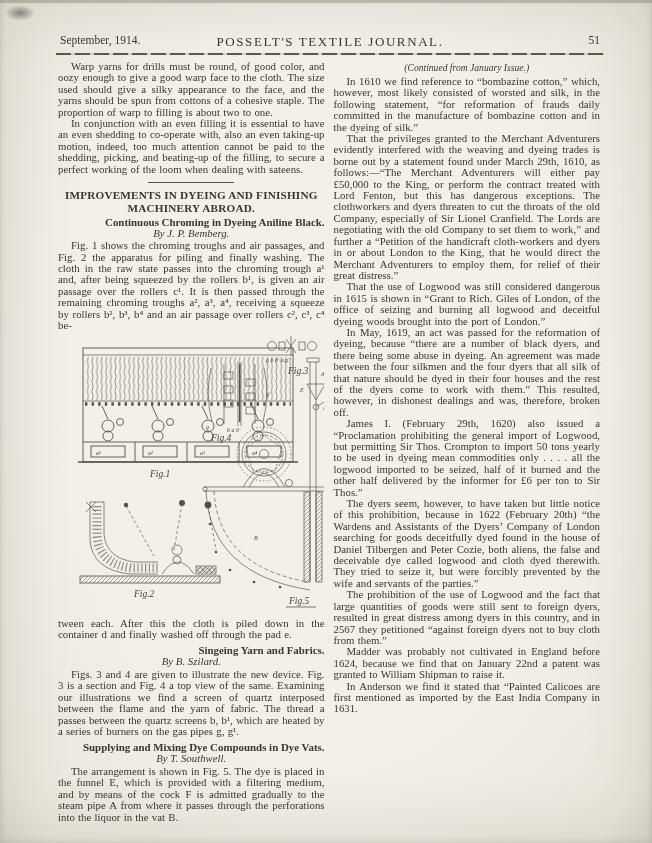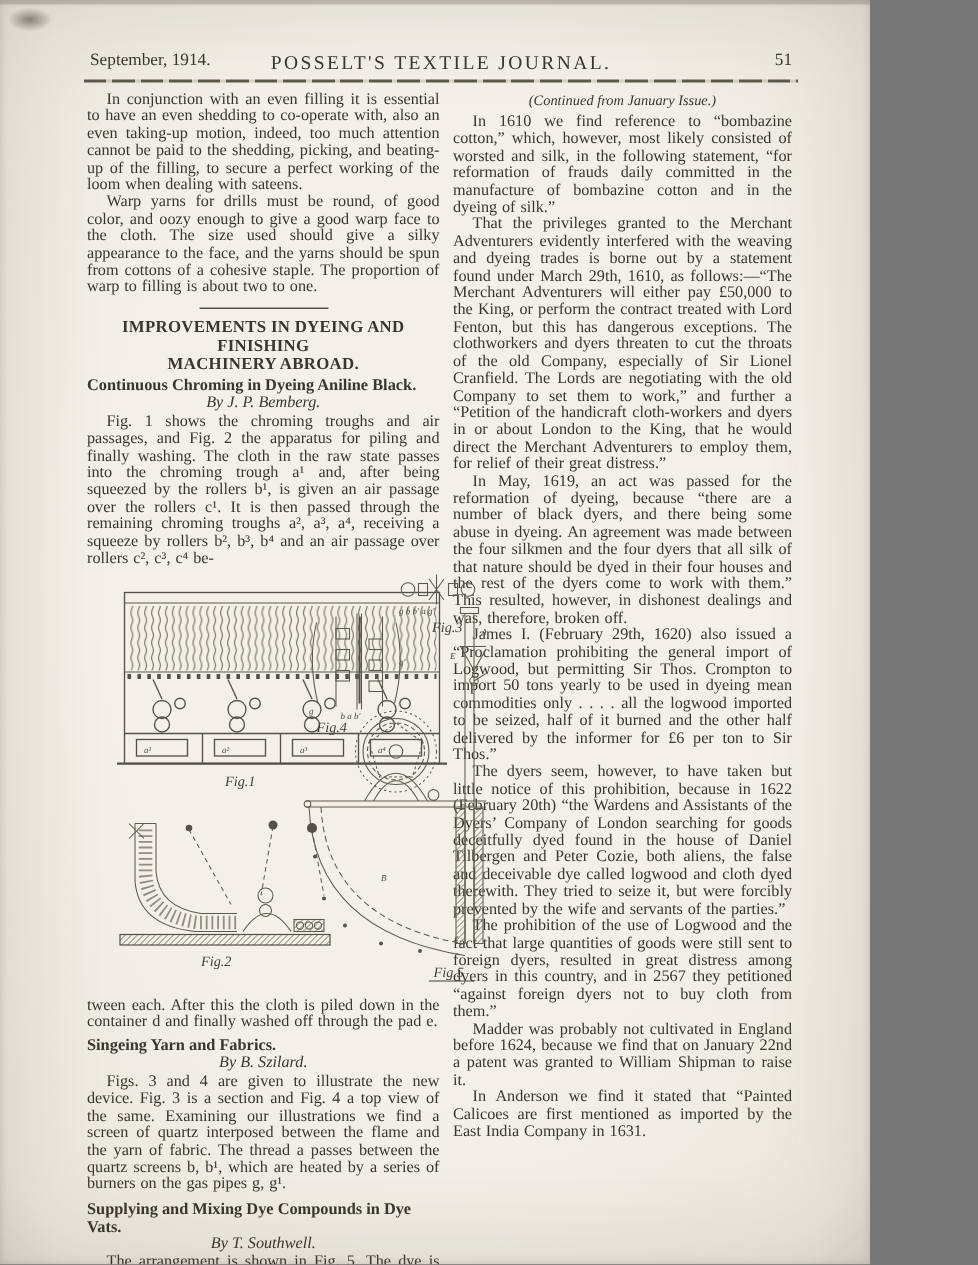--- a/index.html
+++ b/index.html
@@ -1,37 +1,37 @@
 <!DOCTYPE html>
 <html><head>
 <meta charset="utf-8">
 <style>
   html,body{margin:0;padding:0;background:#777;}
   .page{
-    width:580px;height:843px;position:relative;overflow:hidden;
+    width:652px;height:843px;position:relative;overflow:hidden;
     background:radial-gradient(ellipse at 50% 45%, #f2f0e9 55%, #e9e6dd 92%, #e0dcd2 100%);
     box-shadow:inset 0 0 70px rgba(86,75,52,.16), inset 0 0 6px rgba(60,52,36,.18);
     font-family:"Liberation Serif","DejaVu Serif",serif;color:#3a362f;
   }
   .smudge{position:absolute;top:5px;left:5px;width:30px;height:16px;
     background:radial-gradient(ellipse, rgba(45,42,38,.5), rgba(45,42,38,0) 70%);}
   .topedge{position:absolute;top:0;left:0;right:0;height:3px;background:rgba(90,84,72,.25);}
   .pheader{position:absolute;top:34px;left:58px;right:50px;height:16px;font-size:11.5px;}
   .pheader .hdate{position:absolute;left:2px;top:0;}
   .pheader .hjournal{position:absolute;left:0;right:0;top:0;text-align:center;font-size:13px;letter-spacing:1.6px;}
   .pheader .hpnum{position:absolute;right:2px;top:0;}
   .header-rule{position:absolute;top:53px;left:56px;right:48px;height:2px;
     background:repeating-linear-gradient(90deg,#5d574c 0 15px, rgba(93,87,76,.2) 15px 19px);}
   .columns{position:absolute;top:61px;left:58px;right:52px;display:flex;gap:9px;}
   .col{width:50%;}
   p.body{margin:0;font-size:10.8px;line-height:11.4px;text-align:justify;text-indent:13px;word-spacing:.6px;}
   p.noindent{text-indent:0;}
   .divider{width:86px;margin:7px auto 6px;border-top:1px solid #56524a;}
   .a-title{font-weight:bold;text-align:center;font-size:11.2px;line-height:12.8px;margin:0;letter-spacing:.2px;}
-  .a-sub{font-weight:bold;text-align:left;font-size:10.9px;line-height:12px;margin:1px 0 0;}
+  .a-sub{font-weight:bold;text-align:right;font-size:10.9px;line-height:12px;margin:1px 0 0;}
   .byline{font-style:italic;text-align:center;font-size:10.8px;line-height:11.6px;margin:0 0 1px;}
   .a-block{margin-top:4px;}
   .r-title{font-weight:bold;text-align:center;font-size:18px;letter-spacing:.6px;margin:3px 0 0;line-height:19px;}
   .r-sub{font-style:italic;text-align:center;font-size:9.6px;margin:1px 0 3px;}
   .figure-plate{position:relative;width:266px;height:284px;margin:2px 0 0;}
   .figure-plate svg{position:absolute;left:0;top:0;}
   .fig-stroke{fill:none;stroke:#55514a;stroke-width:.9;}
   .fig-thin{fill:none;stroke:#5d584f;stroke-width:.7;}
   text.figcap{font-family:"Liberation Serif",serif;font-style:italic;font-size:9.5px;fill:#43403a;}
   text.figpart{font-family:"Liberation Serif",serif;font-style:italic;font-size:6px;fill:#4a463f;}
@@ -46,22 +46,22 @@
   <div class="pheader">
     <span class="hdate">September, 1914.</span>
     <span class="hjournal">POSSELT'S TEXTILE JOURNAL.</span>
     <span class="hpnum">51</span>
   </div>
   <div class="header-rule"></div>
 
   <div class="columns">
 
     <div class="col">
+      <p class="body">Warp yarns for drills must be round, of good color, and oozy enough to give a good warp face to the cloth.  The size used should give a silky appearance to the face, and the yarns should be spun from cottons of a cohesive staple.  The proportion of warp to filling is about two to one.</p>
       <p class="body">In conjunction with an even filling it is essential to have an even shedding to co-operate with, also an even taking-up motion, indeed, too much attention cannot be paid to the shedding, picking, and beating-up of the filling, to secure a perfect working of the loom when dealing with sateens.</p>
-      <p class="body">Warp yarns for drills must be round, of good color, and oozy enough to give a good warp face to the cloth.  The size used should give a silky appearance to the face, and the yarns should be spun from cottons of a cohesive staple.  The proportion of warp to filling is about two to one.</p>
 
       <div class="divider"></div>
 
       <h2 class="a-title"><span>IMPROVEMENTS IN DYEING AND FINISHING</span><br>
       <span>MACHINERY ABROAD.</span></h2>
       <div class="a-sub">Continuous Chroming in Dyeing Aniline Black.</div>
       <div class="byline">By J. P. Bemberg.</div>
       <p class="body">Fig. 1 shows the chroming troughs and air passages, and Fig. 2 the apparatus for piling and finally washing.  The cloth in the raw state passes into the chroming trough a¹ and, after being squeezed by the rollers b¹, is given an air passage over the rollers c¹. It is then passed through the remaining chroming troughs a², a³, a⁴, receiving a squeeze by rollers b², b³, b⁴ and an air passage over rollers c², c³, c⁴ be-</p>
 
       <div class="figure-plate">
@@ -229,20 +229,21 @@
         <div class="a-sub">Supplying and Mixing Dye Compounds in Dye Vats.</div>
         <div class="byline">By T. Southwell.</div>
         <p class="body">The arrangement is shown in Fig. 5.  The dye is placed in the funnel E, which is provided with a filtering medium, and by means of the cock F is admitted gradually to the steam pipe A from where it passes through the perforations into the liquor in the vat B.</p>
       </div>
     </div>
 
     <div class="col">
       <div class="r-sub">(Continued from January Issue.)</div>
       <p class="body">In 1610 we find reference to “bombazine cotton,” which, however, most likely consisted of worsted and silk, in the following statement, “for reformation of frauds daily committed in the manufacture of bombazine cotton and in the dyeing of silk.”</p>
       <p class="body">That the privileges granted to the Merchant Adventurers evidently interfered with the weaving and dyeing trades is borne out by a statement found under March 29th, 1610, as follows:—“The Merchant Adventurers will either pay £50,000 to the King, or perform the contract treated with Lord Fenton, but this has dangerous exceptions.  The clothworkers and dyers threaten to cut the throats of the old Company, especially of Sir Lionel Cranfield.  The Lords are negotiating with the old Company to set them to work,” and further a “Petition of the handicraft cloth-workers and dyers in or about London to the King, that he would direct the Merchant Adventurers to employ them, for relief of their great distress.”</p>
+      <p class="body">That the use of Logwood was still considered dangerous in 1615 is shown in “Grant to Rich. Giles of London, of the office of seizing and burning all logwood and deceitful dyeing woods brought into the port of London.”</p>
       <p class="body">In May, 1619, an act was passed for the reformation of dyeing, because “there are a number of black dyers, and there being some abuse in dyeing.  An agreement was made between the four silkmen and the four dyers that all silk of that nature should be dyed in their four houses and the rest of the dyers come to work with them.”  This resulted, however, in dishonest dealings and was, therefore, broken off.</p>
       <p class="body">James I. (February 29th, 1620) also issued a “Proclamation prohibiting the general import of Logwood, but permitting Sir Thos. Crompton to import 50 tons yearly to be used in dyeing mean commodities only  .  .  .  .  all the logwood imported to be seized, half of it burned and the other half delivered by the informer for £6 per ton to Sir Thos.”</p>
       <p class="body">The dyers seem, however, to have taken but little notice of this prohibition, because in 1622 (February 20th) “the Wardens and Assistants of the Dyers’ Company of London searching for goods deceitfully dyed found in the house of Daniel Tilbergen and Peter Cozie, both aliens, the false and deceivable dye called logwood and cloth dyed therewith.  They tried to seize it, but were forcibly prevented by the wife and servants of the parties.”</p>
       <p class="body">The prohibition of the use of Logwood and the fact that large quantities of goods were still sent to foreign dyers, resulted in great distress among dyers in this country, and in 2567 they petitioned “against foreign dyers not to buy cloth from them.”</p>
       <p class="body">Madder was probably not cultivated in England before 1624, because we find that on January 22nd a patent was granted to William Shipman to raise it.</p>
       <p class="body">In Anderson we find it stated that “Painted Calicoes are first mentioned as imported by the East India Company in 1631.</p>
     </div>
 
   </div>
 </div>

